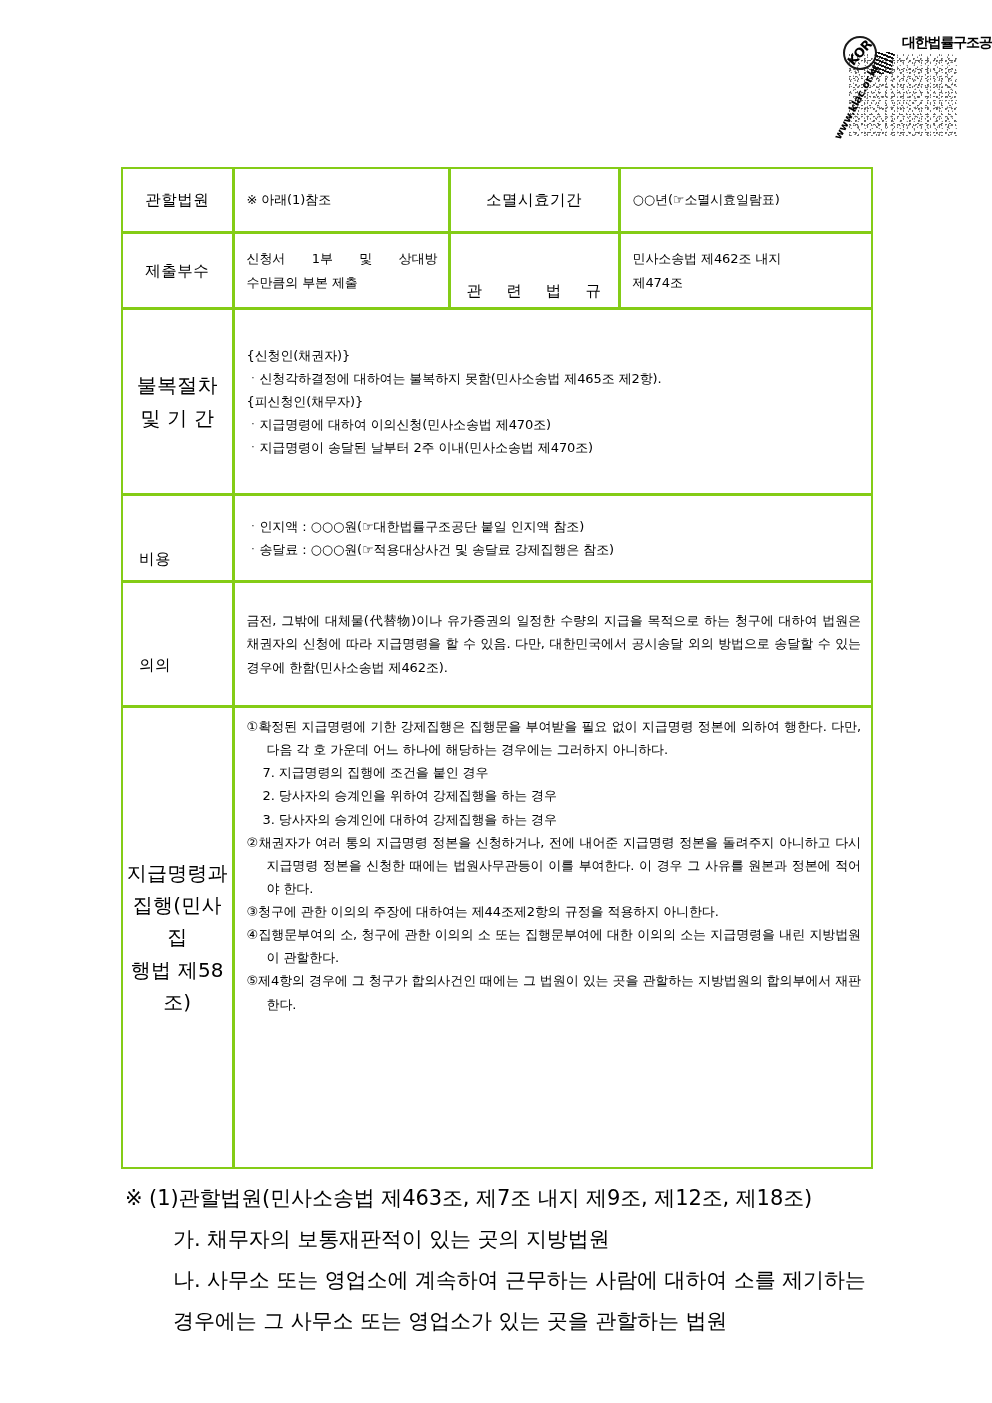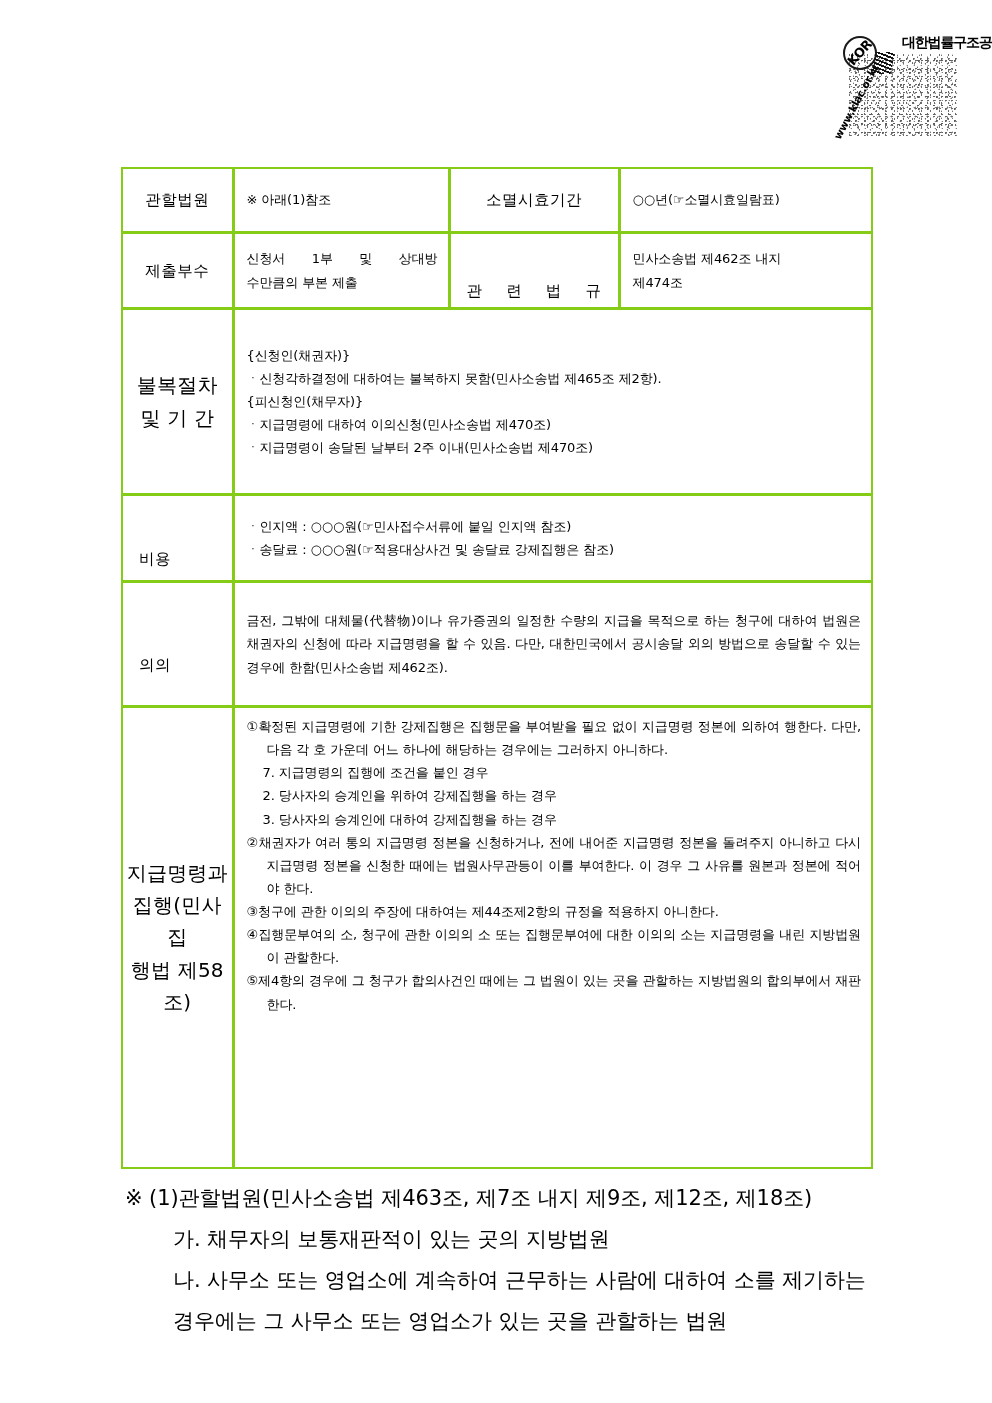--- a/index.html
+++ b/index.html
@@ -265,21 +265,21 @@
       </div>
     </td>
   </tr>
 
   <tr>
     <td class="outer-left" style="height:84px">
       <div class="lbl lbl-spread">비용</div>
     </td>
     <td class="outer-right" colspan="3">
       <div class="cellbody">
-        <p class="hang1">ㆍ인지액 : ○○○원(☞민사접수서류에 붙일 인지액 참조)</p>
+        <p class="hang1">ㆍ인지액 : ○○○원(☞대한법률구조공단 붙일 인지액 참조)</p>
         <p class="hang1">ㆍ송달료 : ○○○원(☞적용대상사건 및 송달료 강제집행은 참조)</p>
       </div>
     </td>
   </tr>
 
   <tr>
     <td class="outer-left" style="height:122px">
       <div class="lbl lbl-spread">의의</div>
     </td>
     <td class="outer-right" colspan="3">

